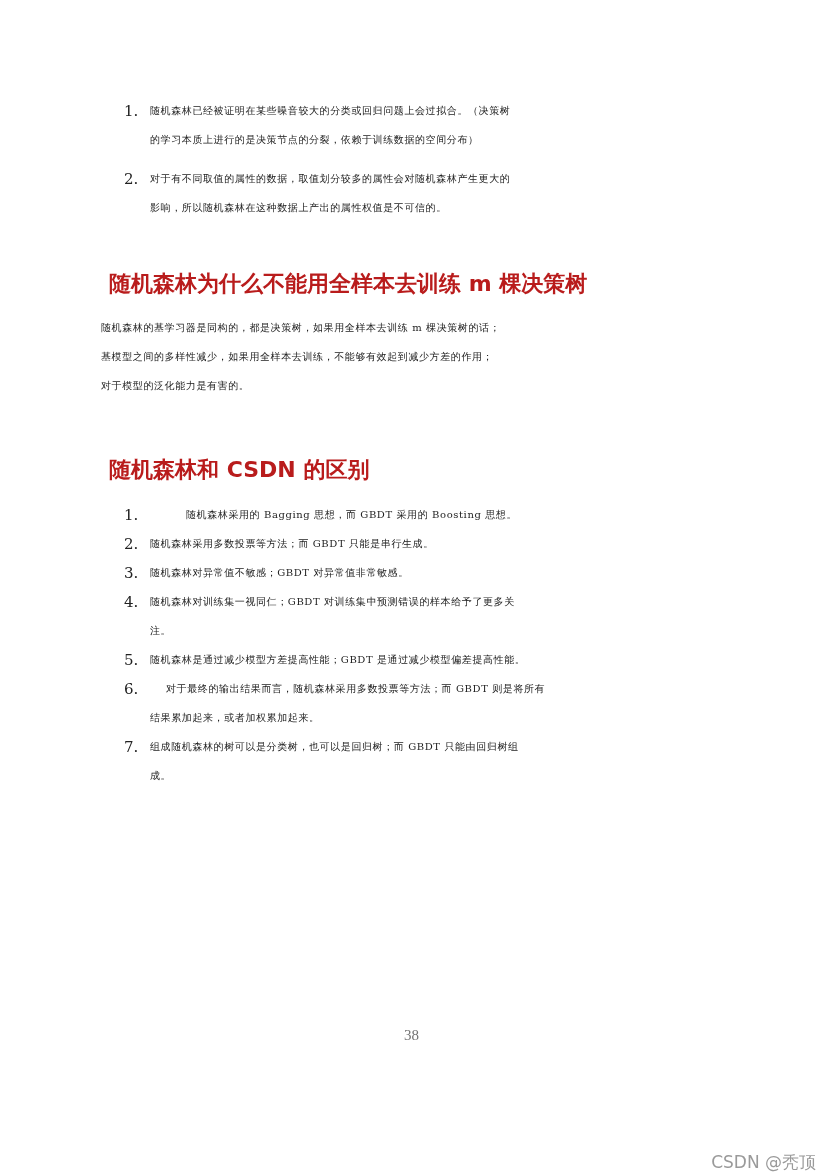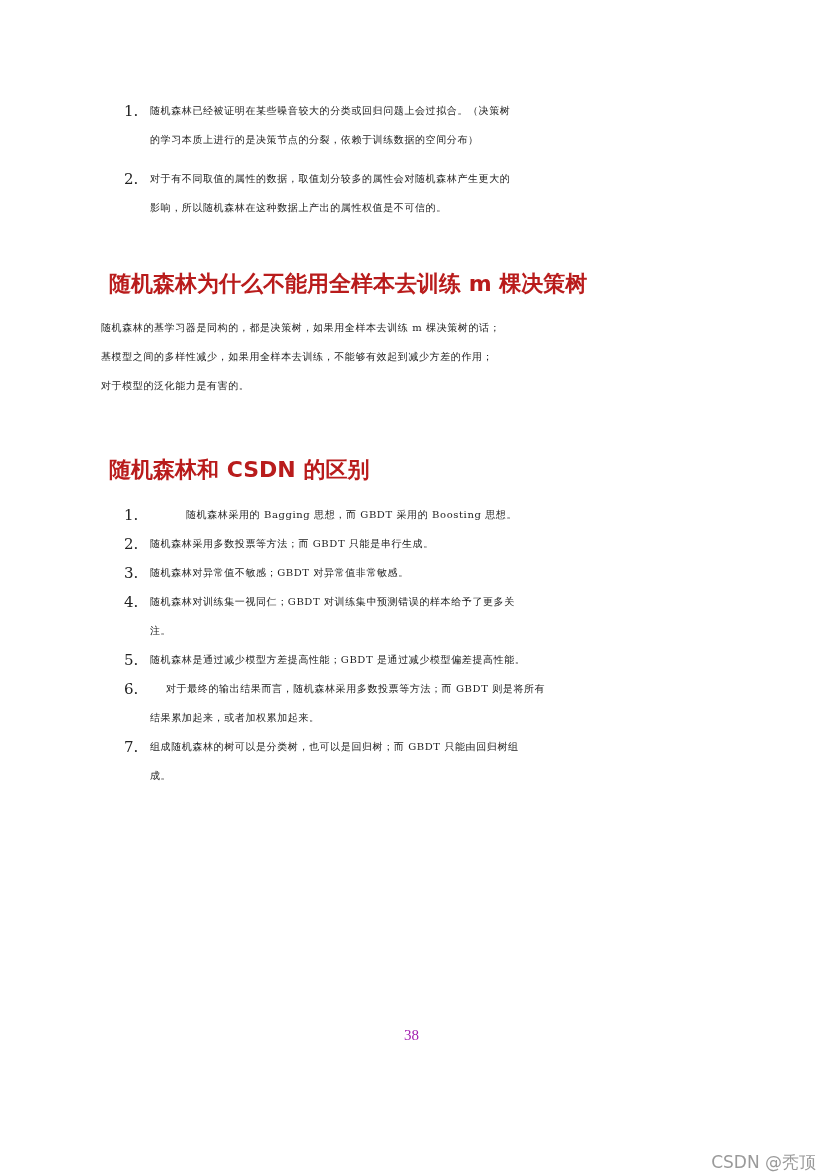--- a/index.html
+++ b/index.html
@@ -3,21 +3,21 @@
 <meta charset="utf-8">
 <style>
   html, body { margin: 0; padding: 0; background: #ffffff; }
   body { width: 830px; height: 1174px; position: relative; overflow: hidden;
          font-family: "DejaVu Serif", "Liberation Serif", serif; color: #222; }
   .page { position: absolute; left: 0; top: 0; width: 830px; height: 1174px; }
   .line { position: absolute; font-size: 10px; line-height: 20px; white-space: nowrap; letter-spacing: 0.6px; }
   .num { position: absolute; font-size: 15px; line-height: 20px; font-family: "DejaVu Serif", serif; }
   .heading { position: absolute; left: 109px; font-size: 22px; line-height: 24px; font-weight: bold;
              font-family: "DejaVu Sans", "Liberation Sans", sans-serif; color: #b91c1c; white-space: nowrap; }
-  .pagenum { position: absolute; left: 404px; top: 1027px; font-size: 15px; font-family: "Liberation Serif", serif; color: #a21caf; }
+  .pagenum { position: absolute; left: 404px; top: 1027px; font-size: 15px; font-family: "Liberation Serif", serif; color: #737373; }
   .watermark { position: absolute; right: 14px; top: 1151px; font-size: 17px; color: #9a9a9a;
                font-family: "DejaVu Sans", sans-serif; }
 </style>
 </head>
 <body>
 
 <div class="page">
 
   <div>
     <span class="num" style="left:124px; top:101px;">1.</span>

